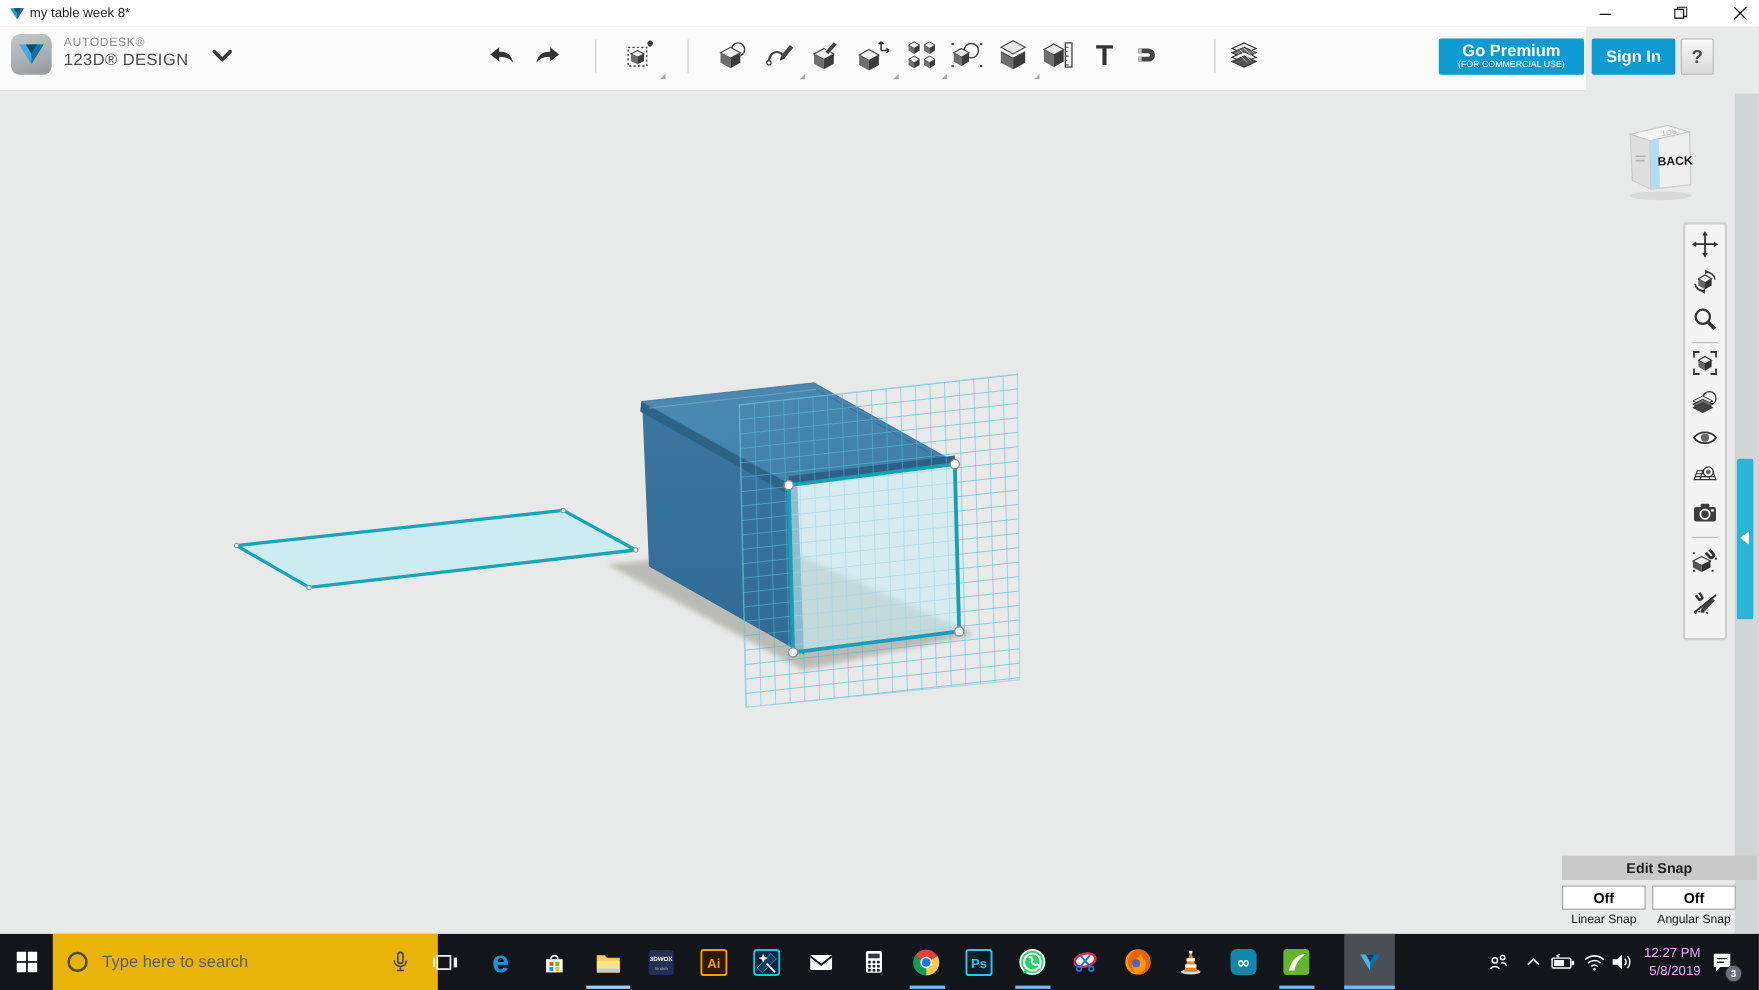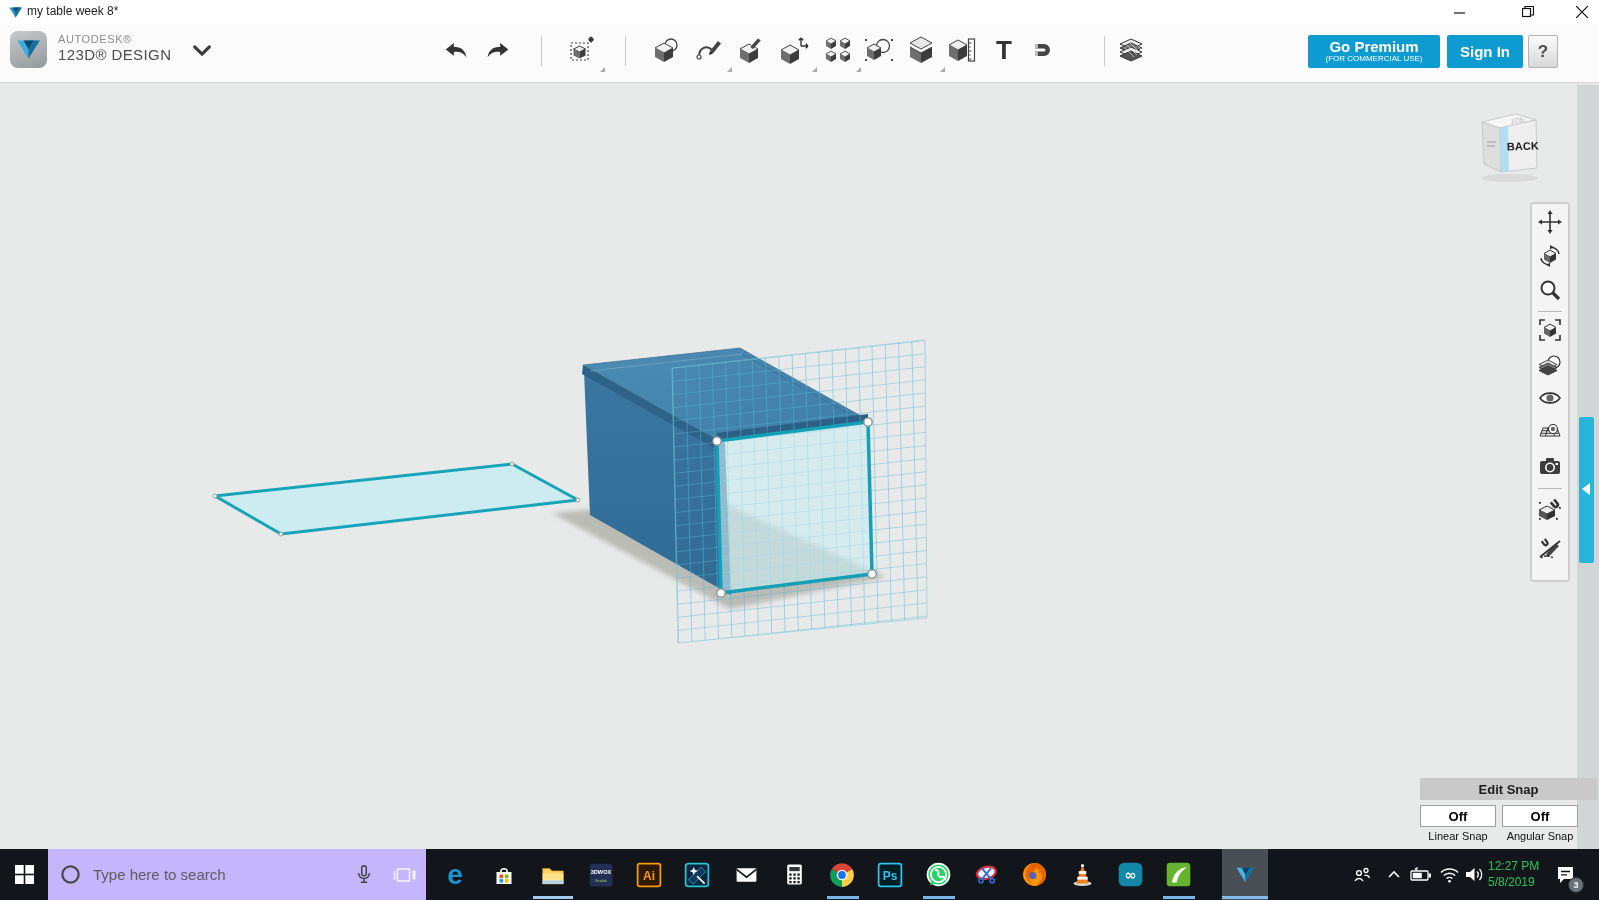--- a/index.html
+++ b/index.html
@@ -3,21 +3,21 @@
 <meta charset="utf-8">
 <style>
   html,body{margin:0;padding:0;background:#9a9a9a;font-family:"Liberation Sans",sans-serif;}
   #app{position:relative;width:1599px;height:900px;overflow:hidden;background:#e8e9e9;}
   .abs{position:absolute;}
   
   #titlebar{position:absolute;left:0;top:0;width:1599px;height:24px;background:#ffffff;}
   #title-text{position:absolute;left:27px;top:4px;font-size:12px;color:#1c1c1c;}
   .winbtn{position:absolute;top:0;width:40px;height:24px;display:flex;align-items:center;justify-content:center;}
   
-  #header{position:absolute;left:0;top:24px;width:1599px;height:59px;background:#fbfbfb;border-bottom:1px solid #d8d8d8;box-sizing:border-box;}
+  #header{position:absolute;left:0;top:24px;width:1442px;height:59px;background:#fbfbfb;border-bottom:1px solid #d8d8d8;box-sizing:border-box;}
   #brand-tile{position:absolute;left:10px;top:7px;width:37px;height:37px;border-radius:8px;background:linear-gradient(160deg,#c6c9cb,#93999c);display:flex;align-items:center;justify-content:center;}
   #brand-text1{position:absolute;left:58px;top:9px;font-size:11px;color:#8d8d8d;letter-spacing:.6px;}
   #brand-text2{position:absolute;left:58px;top:22px;font-size:15px;font-weight:normal;color:#4c4c4c;letter-spacing:.4px;}
   .tbtn{position:absolute;top:9px;width:34px;height:34px;display:flex;align-items:center;justify-content:center;}
   .sep{position:absolute;top:12px;width:1px;height:30px;background:#c9c9c9;}
   .grip{position:absolute;top:43px;width:0;height:0;border-left:5px solid transparent;border-bottom:5px solid #aaaaaa;}
   .bluebtn{position:absolute;top:11px;height:33px;background:#0e9bd2;border-radius:2px;color:#fff;display:flex;flex-direction:column;align-items:center;justify-content:center;cursor:pointer;}
   #help-btn{position:absolute;left:1528px;top:11px;width:30px;height:33px;background:linear-gradient(#fafafa,#d8d8d8);border:1px solid #b3b3b3;border-radius:2px;box-sizing:border-box;display:flex;align-items:center;justify-content:center;font-size:17px;font-weight:bold;color:#4a4a4a;}
   
   #canvas{position:absolute;left:0;top:83px;width:1599px;height:766px;background:#e8e9e9;}
@@ -28,27 +28,27 @@
   .rbtn{position:absolute;left:5px;width:26px;height:30px;display:flex;align-items:center;justify-content:center;}
   .rsep{position:absolute;left:6px;width:24px;height:1px;background:#b9b9b9;}
   #viewcube{position:absolute;left:1468px;top:17px;width:80px;height:85px;}
   
   #editgrid-btn{position:absolute;left:1420px;top:695px;width:177px;height:22px;background:#c9c9c9;color:#1d1d1d;font-size:13px;font-weight:bold;display:flex;align-items:center;justify-content:center;}
   .offbtn{position:absolute;top:722px;width:76px;height:22px;background:#ffffff;border:1px solid #9f9f9f;box-sizing:border-box;color:#000;font-size:13px;font-weight:bold;display:flex;align-items:center;justify-content:center;}
   .snaplabel{position:absolute;top:747px;width:76px;text-align:center;font-size:11px;font-weight:normal;color:#111;}
   
   #taskbar{position:absolute;left:0;top:849px;width:1599px;height:51px;background:#12161b;}
   #start-btn{position:absolute;left:0;top:0;width:48px;height:51px;display:flex;align-items:center;justify-content:center;}
-  #search-box{position:absolute;left:48px;top:0;width:378px;height:51px;background:#c4b5fd;display:flex;align-items:center;}
+  #search-box{position:absolute;left:48px;top:0;width:350px;height:51px;background:#eab308;display:flex;align-items:center;}
   #search-text{position:absolute;left:45px;font-size:15px;color:#5d5d5d;}
   .slot{position:absolute;top:0;width:44px;height:51px;display:flex;align-items:center;justify-content:center;}
   .underline{position:absolute;top:47px;height:3px;background:#7fb5e6;}
   #app-123d-tile{position:absolute;left:1222px;top:0;width:46px;height:51px;background:#4a4f56;display:flex;align-items:center;justify-content:center;}
   .tray-ic{position:absolute;top:0;height:51px;display:flex;align-items:center;justify-content:center;}
-  #clock{position:absolute;left:1488px;top:9px;width:58px;color:#22c55e;font-size:12px;line-height:16px;}
+  #clock{position:absolute;left:1488px;top:9px;width:58px;color:#f0abfc;font-size:12px;line-height:16px;text-align:right;}
   svg{display:block;}
 </style>
 </head>
 <body>
 
 <div id="app">
 
   <div id="titlebar">
     <span class="abs" style="left:8px;top:5px;">
       <svg width="15" height="15" viewBox="0 0 24 24">

